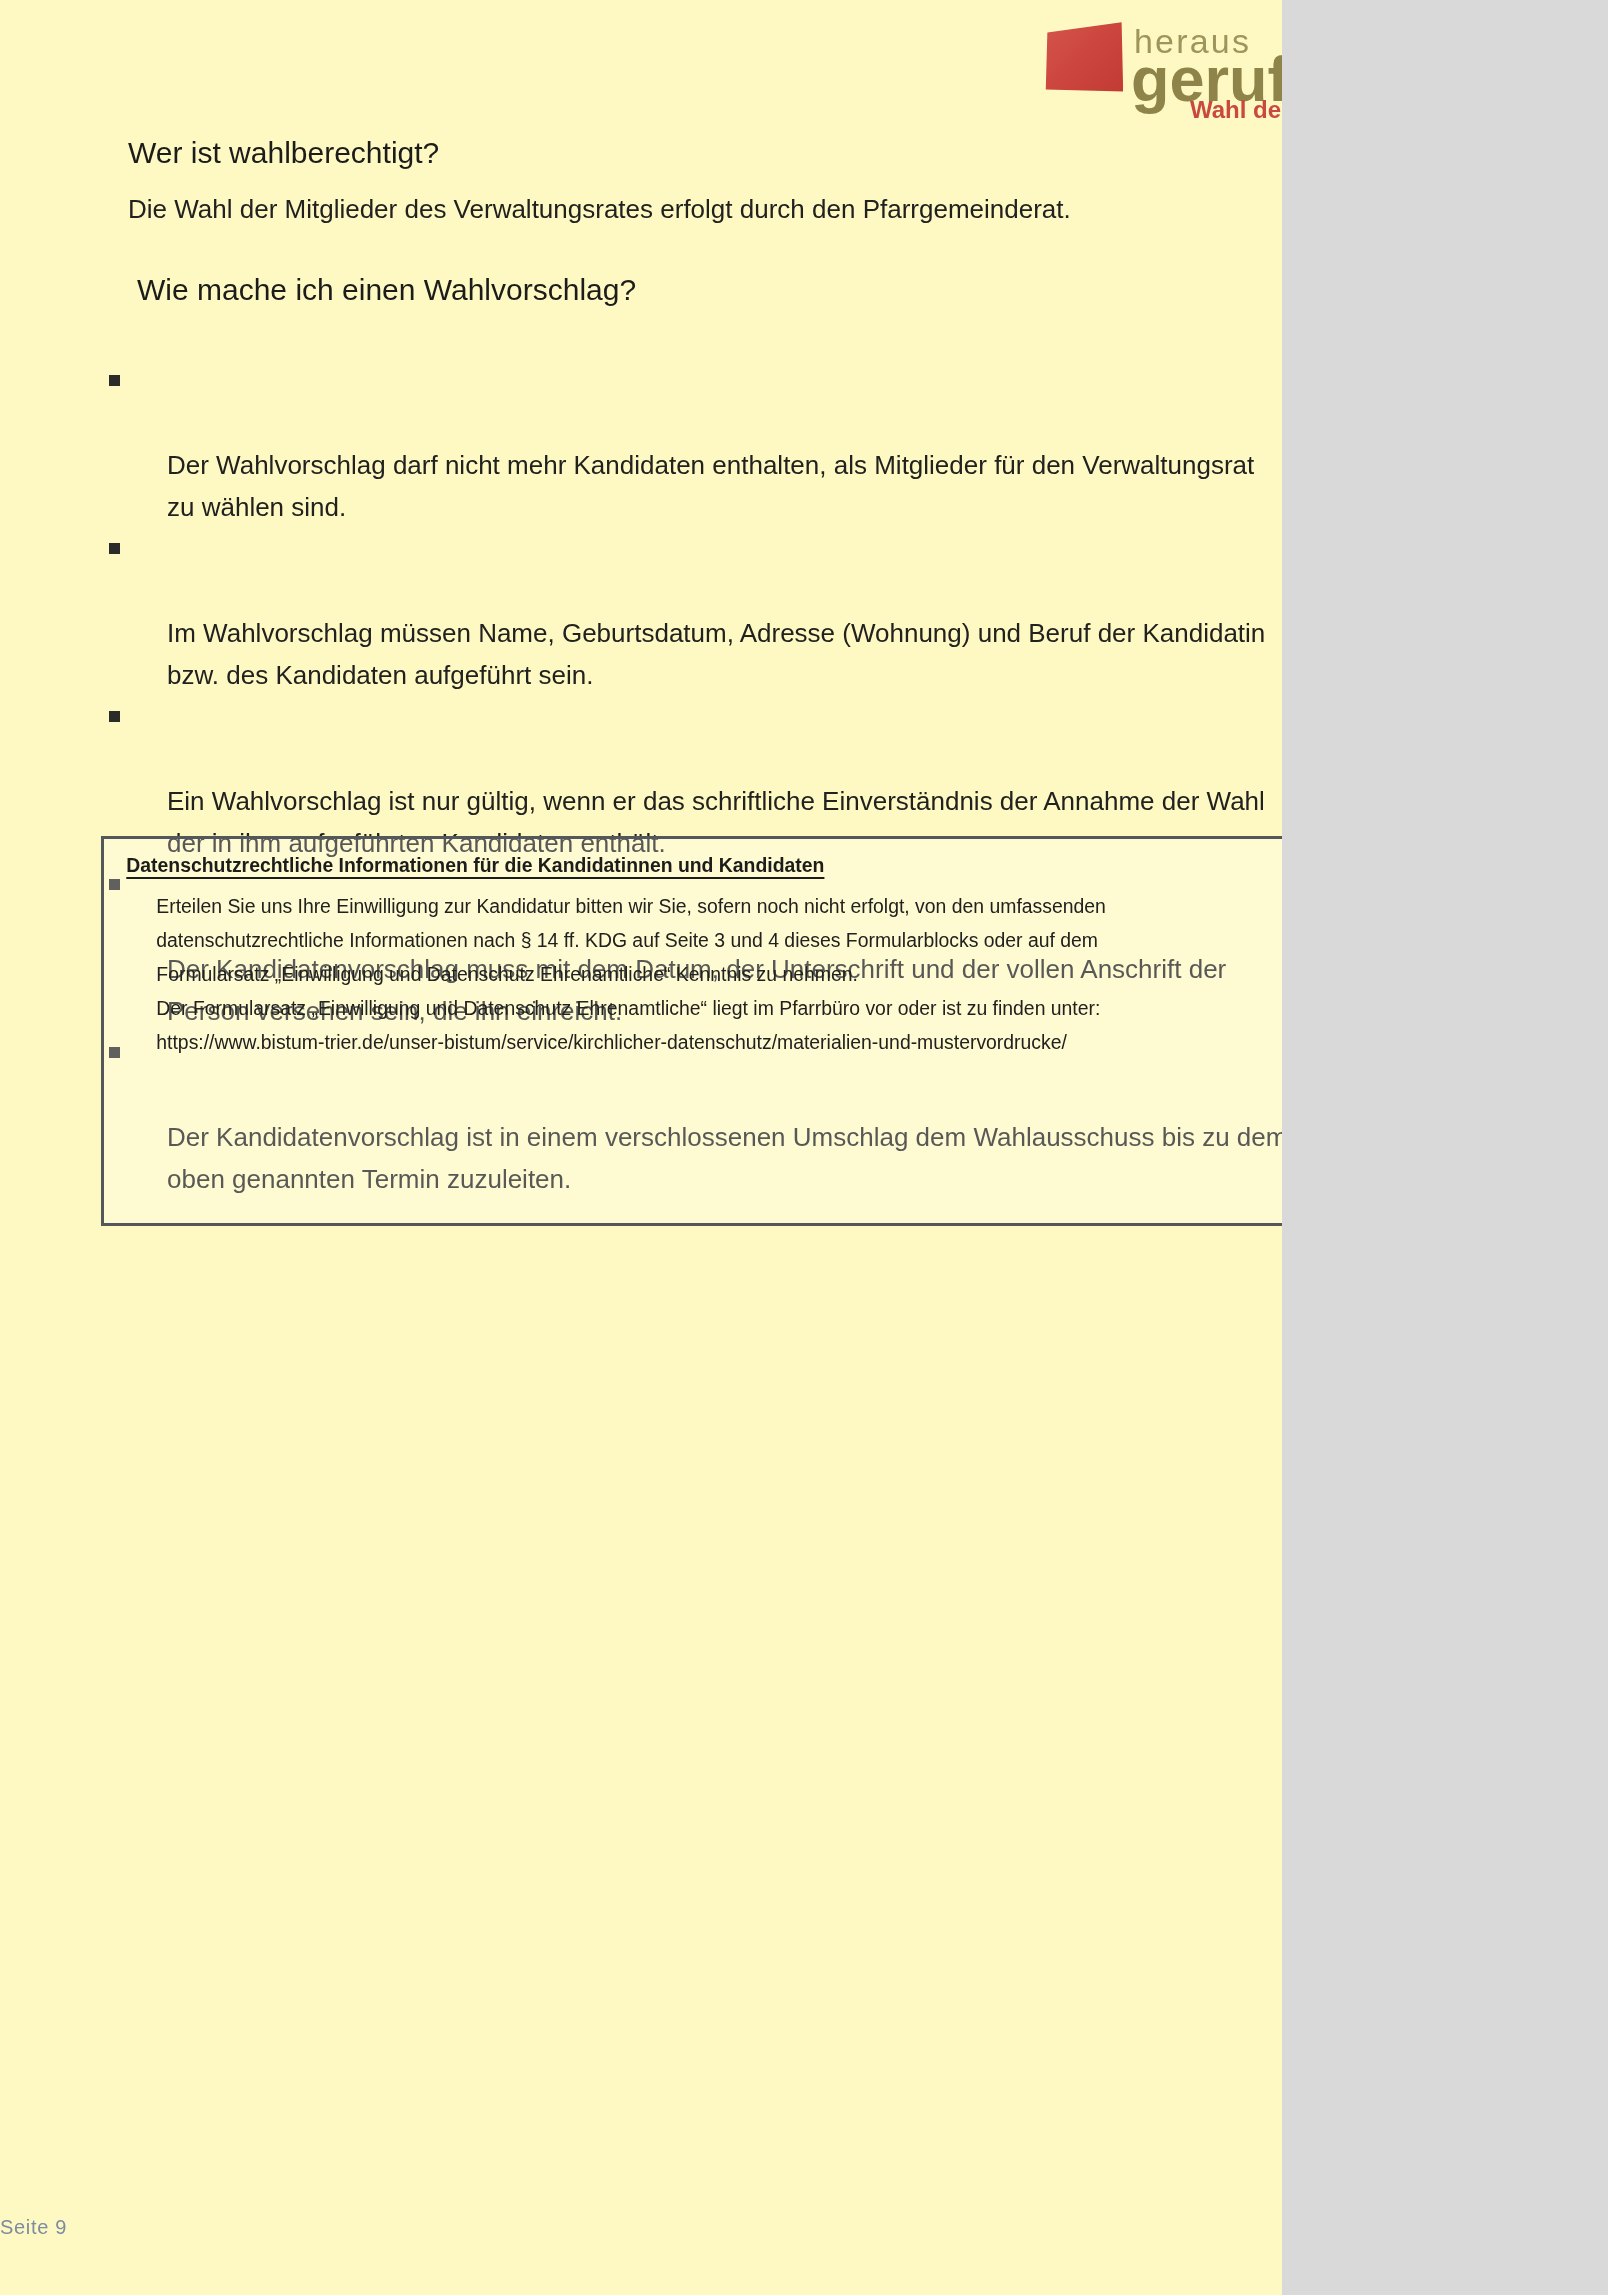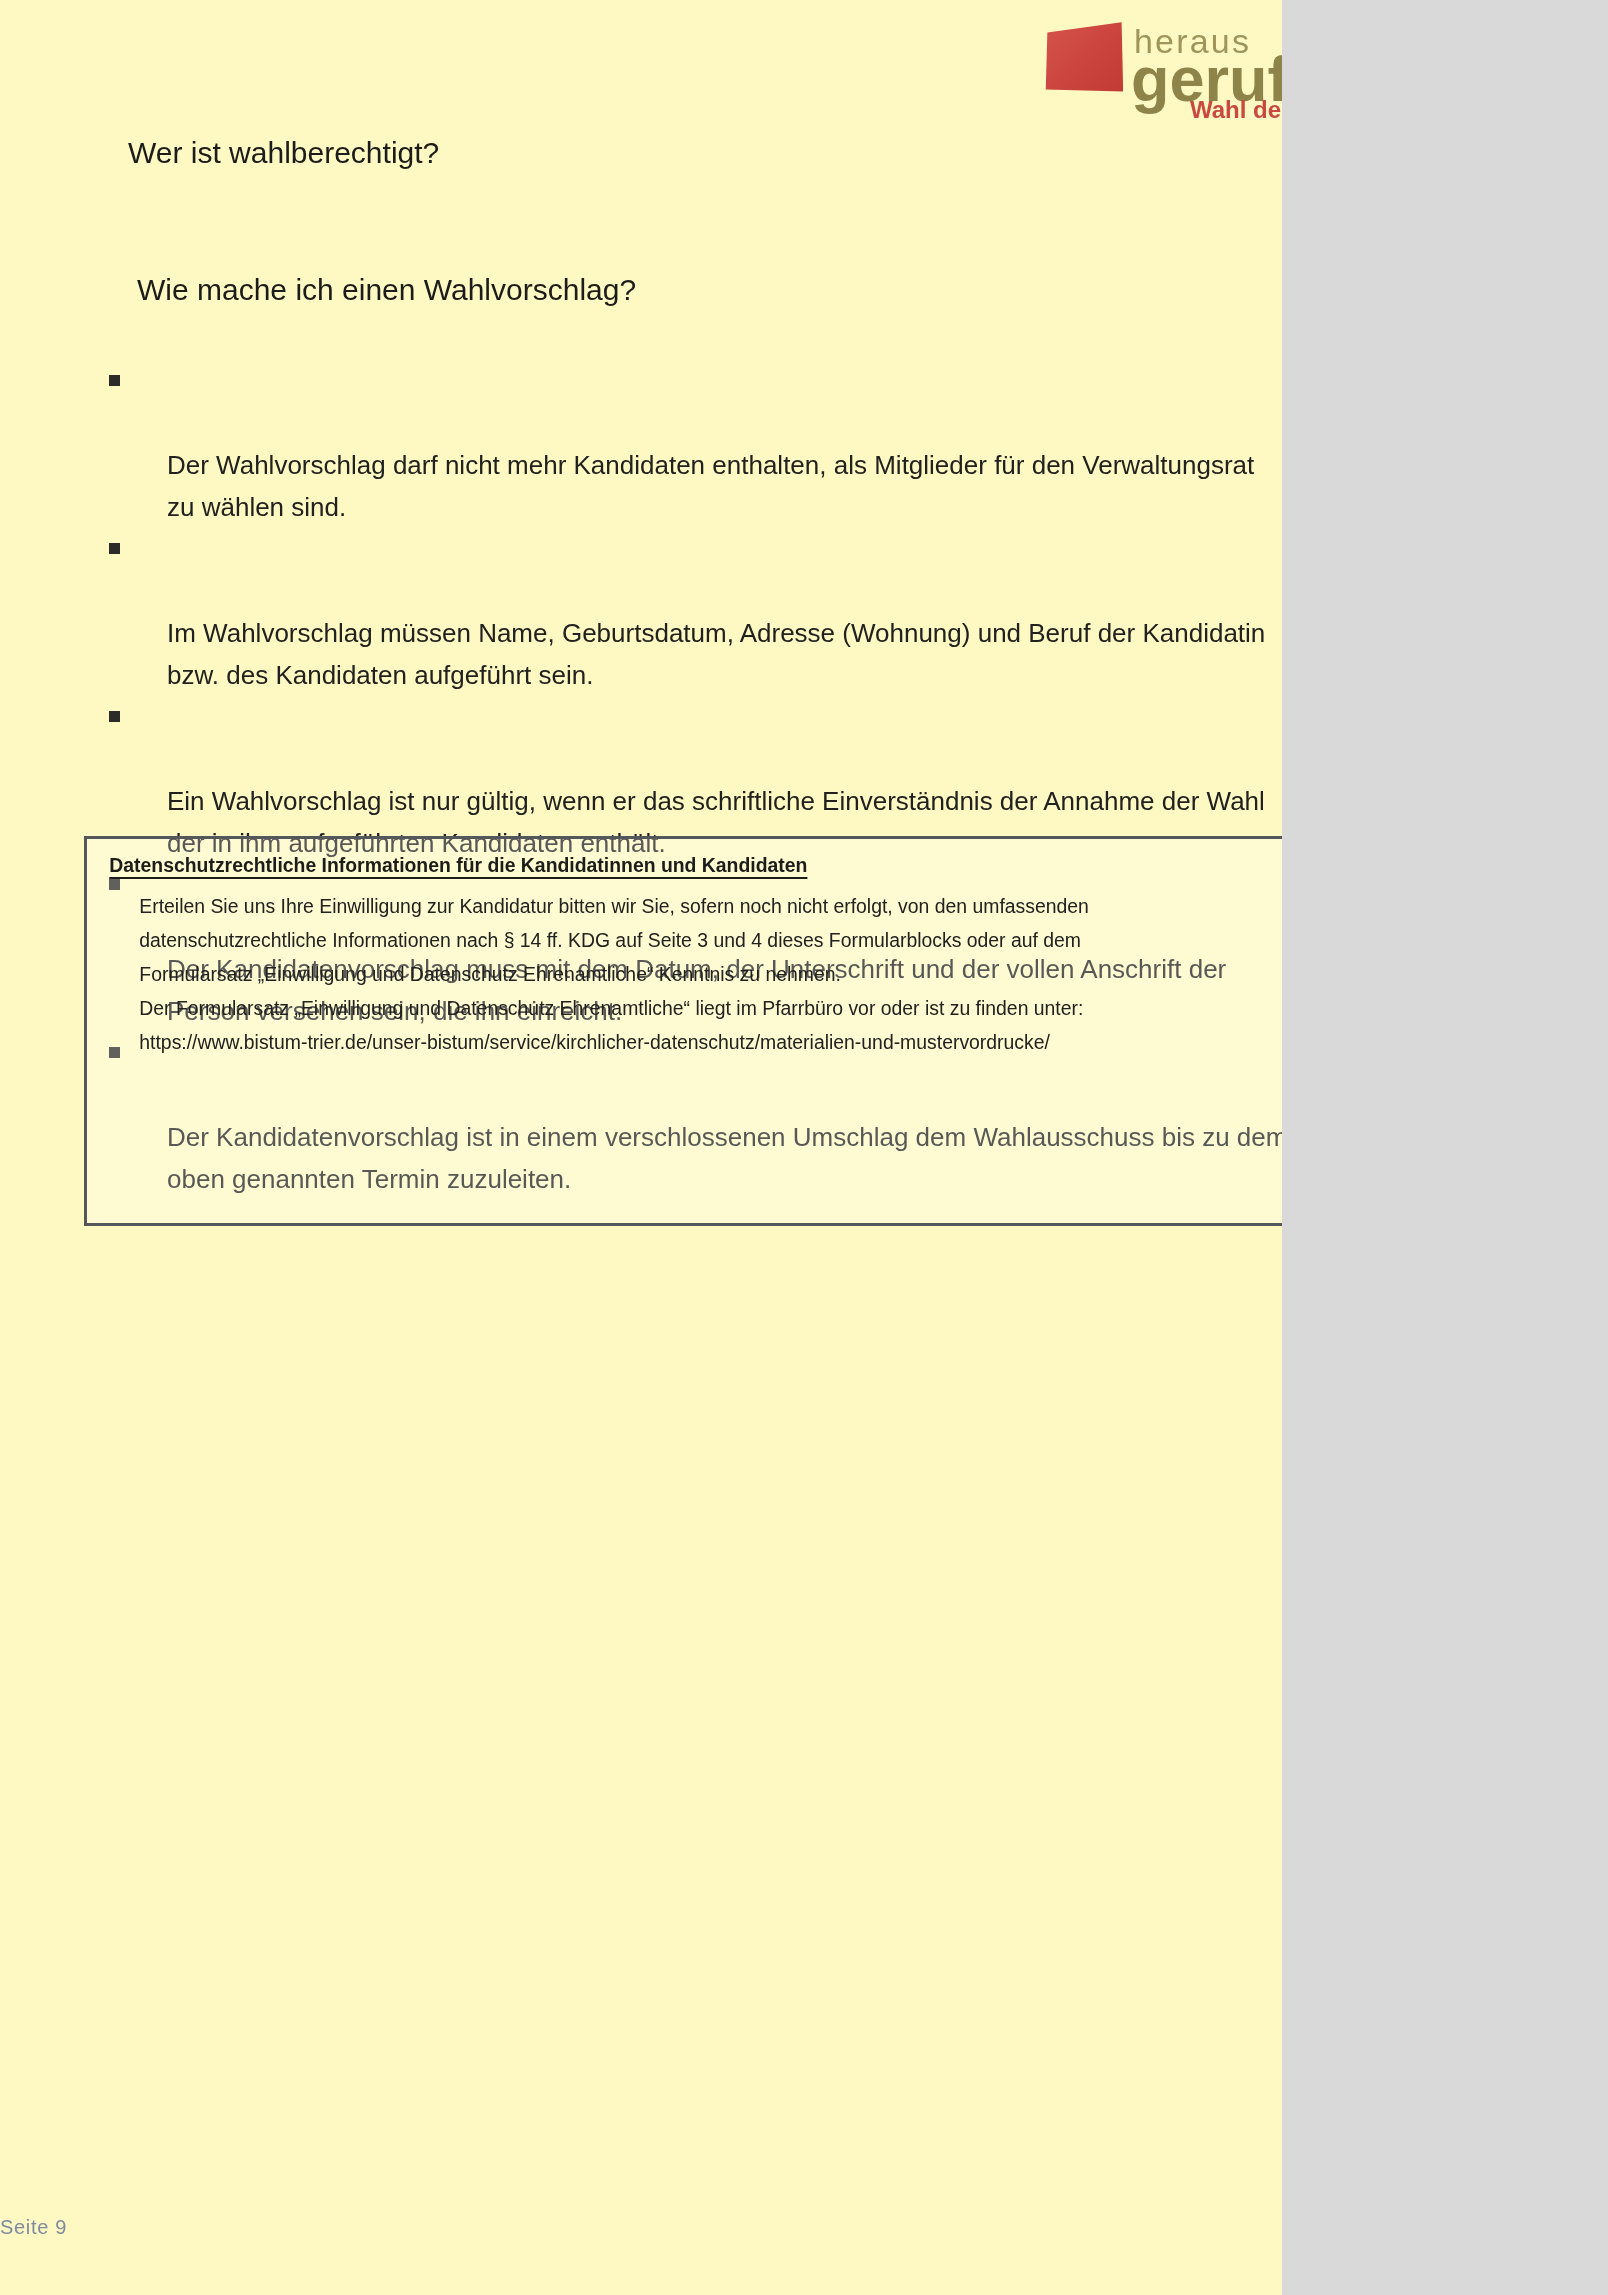--- a/index.html
+++ b/index.html
@@ -52,21 +52,21 @@
     font-size:26px;line-height:42px;
     white-space:pre-line;
     min-height:85px;
   }
   .bullet .sq{
     position:absolute;left:0;top:15px;width:11.2px;height:11.2px;
     background:#2b2b29;
   }
   
   .infobox{
-    position:absolute;left:84px;top:836px;width:1300px;height:390px;
+    position:absolute;left:101px;top:836px;width:1300px;height:390px;
     border:3px solid #54585b;box-sizing:border-box;
     padding:15px 22.3px;
     background:rgba(255,255,255,0.25);
   }
   .infobox .title{
     font-size:19.4px;font-weight:700;color:#1c1c1a;
     text-decoration:underline;text-decoration-thickness:2.2px;text-underline-offset:5.2px;
     margin-bottom:12px;
   }
   .infobox .line{
@@ -124,20 +124,21 @@
         <circle cx="36" cy="172" r="7.3" fill="#c84641"></circle>
         <circle cx="88" cy="16" r="1.5" fill="#e0a49d"></circle>
           <circle cx="97" cy="25" r="1.6" fill="#e0a49d"></circle>
         <circle cx="80" cy="30" r="1.4" fill="#e0a49d"></circle>
           <circle cx="70" cy="20" r="1.3" fill="#e0a49d"></circle>
       </g>
     </svg>
   </div>
 
   <div class="h1 first">Wer ist wahlberechtigt?</div>
+  <div class="para">Die Wahl der Mitglieder des Verwaltungsrates erfolgt durch den Pfarrgemeinderat.</div>
 
   <div class="h1 second">Wie mache ich einen Wahlvorschlag?</div>
 
   <div class="bullets">
     <div class="bullet">
       <span class="sq"></span>
       <span>Der Wahlvorschlag darf nicht mehr Kandidaten enthalten, als Mitglieder für den Verwaltungsrat
 zu wählen sind.</span>
     </div>
     <div class="bullet">

